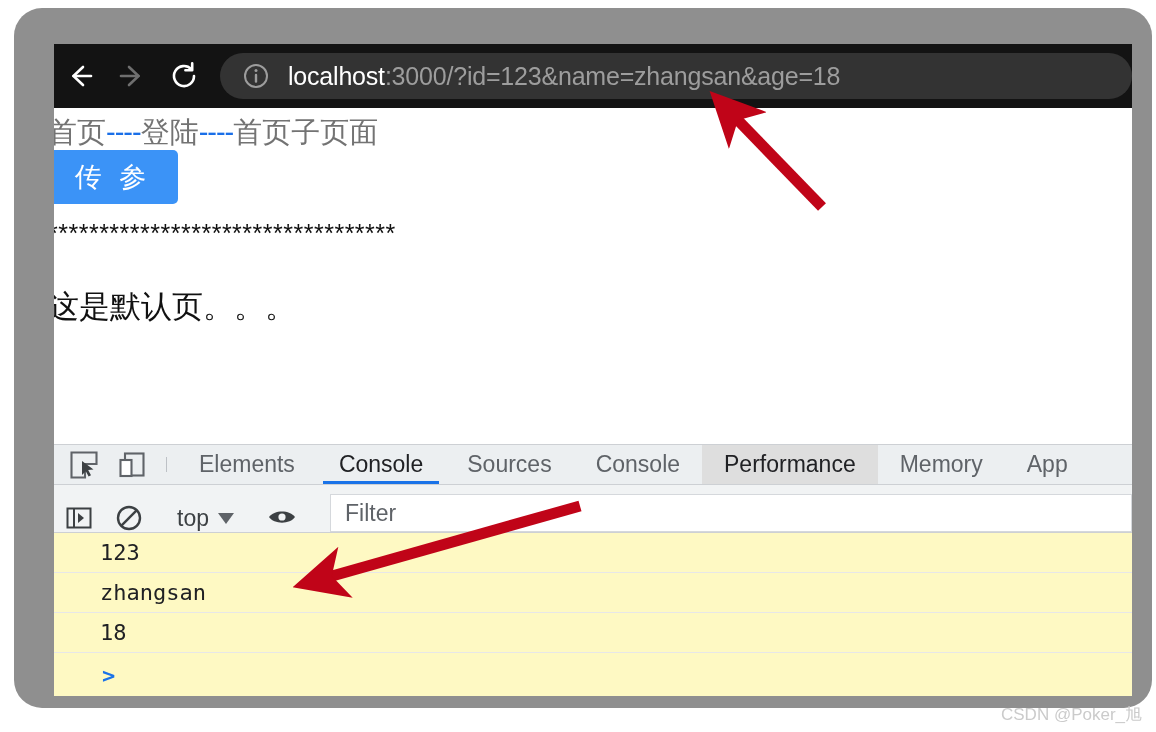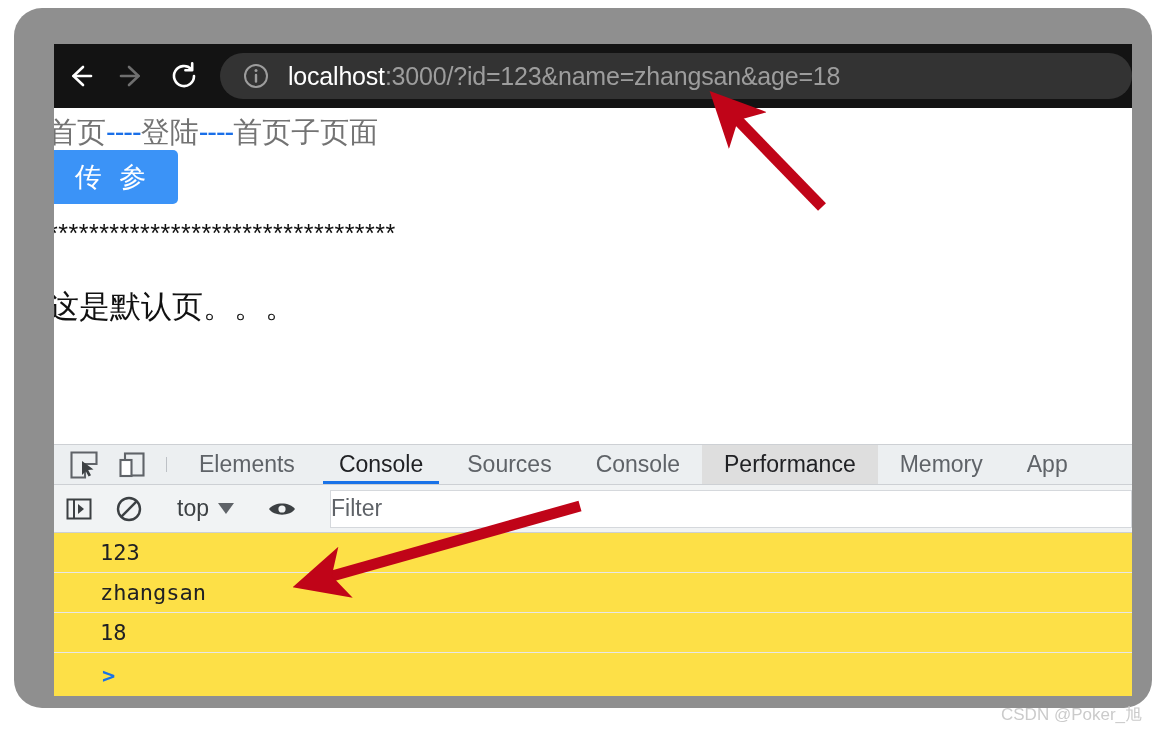--- a/index.html
+++ b/index.html
@@ -199,21 +199,21 @@
     background: #dedede;
     color: #202124;
   }
 
   .dt-consolebar {
     position: relative;
     height: 48px;
     background: #f1f3f4;
     border-bottom: 1px solid #cdd0d4;
     display: flex;
-    align-items: center;
+    align-items: flex-end;
   }
   .cb-icon {
     width: 50px;
     display: flex;
     align-items: center;
     justify-content: center;
     flex: 0 0 auto;
   }
   .cb-divider {
     width: 1px;
@@ -237,34 +237,35 @@
     border-top: 11px solid #5f6368;
   }
   .cb-filter {
     flex: 1 1 auto;
     height: 38px;
     margin-left: 6px;
     background: #ffffff;
     border: 1px solid #d5d8dc;
     display: flex;
     align-items: center;
+    padding-left: 14px;
   }
   .cb-filter input {
     border: none;
     outline: none;
     width: 100%;
     font-size: 23px;
     color: #3c4043;
     font-family: "Liberation Sans", sans-serif;
     background: transparent;
   }
   .cb-filter input::placeholder { color: #5f6368; }
 
   .console-rows {
-    background: #fde047;
+    background: #fef9c3;
   }
   .console-row {
     height: 40px;
     border-bottom: 1px solid #e7e7e7;
     display: flex;
     align-items: center;
     padding-left: 46px;
     font-family: "DejaVu Sans Mono", monospace;
     font-size: 22px;
     color: #202124;

